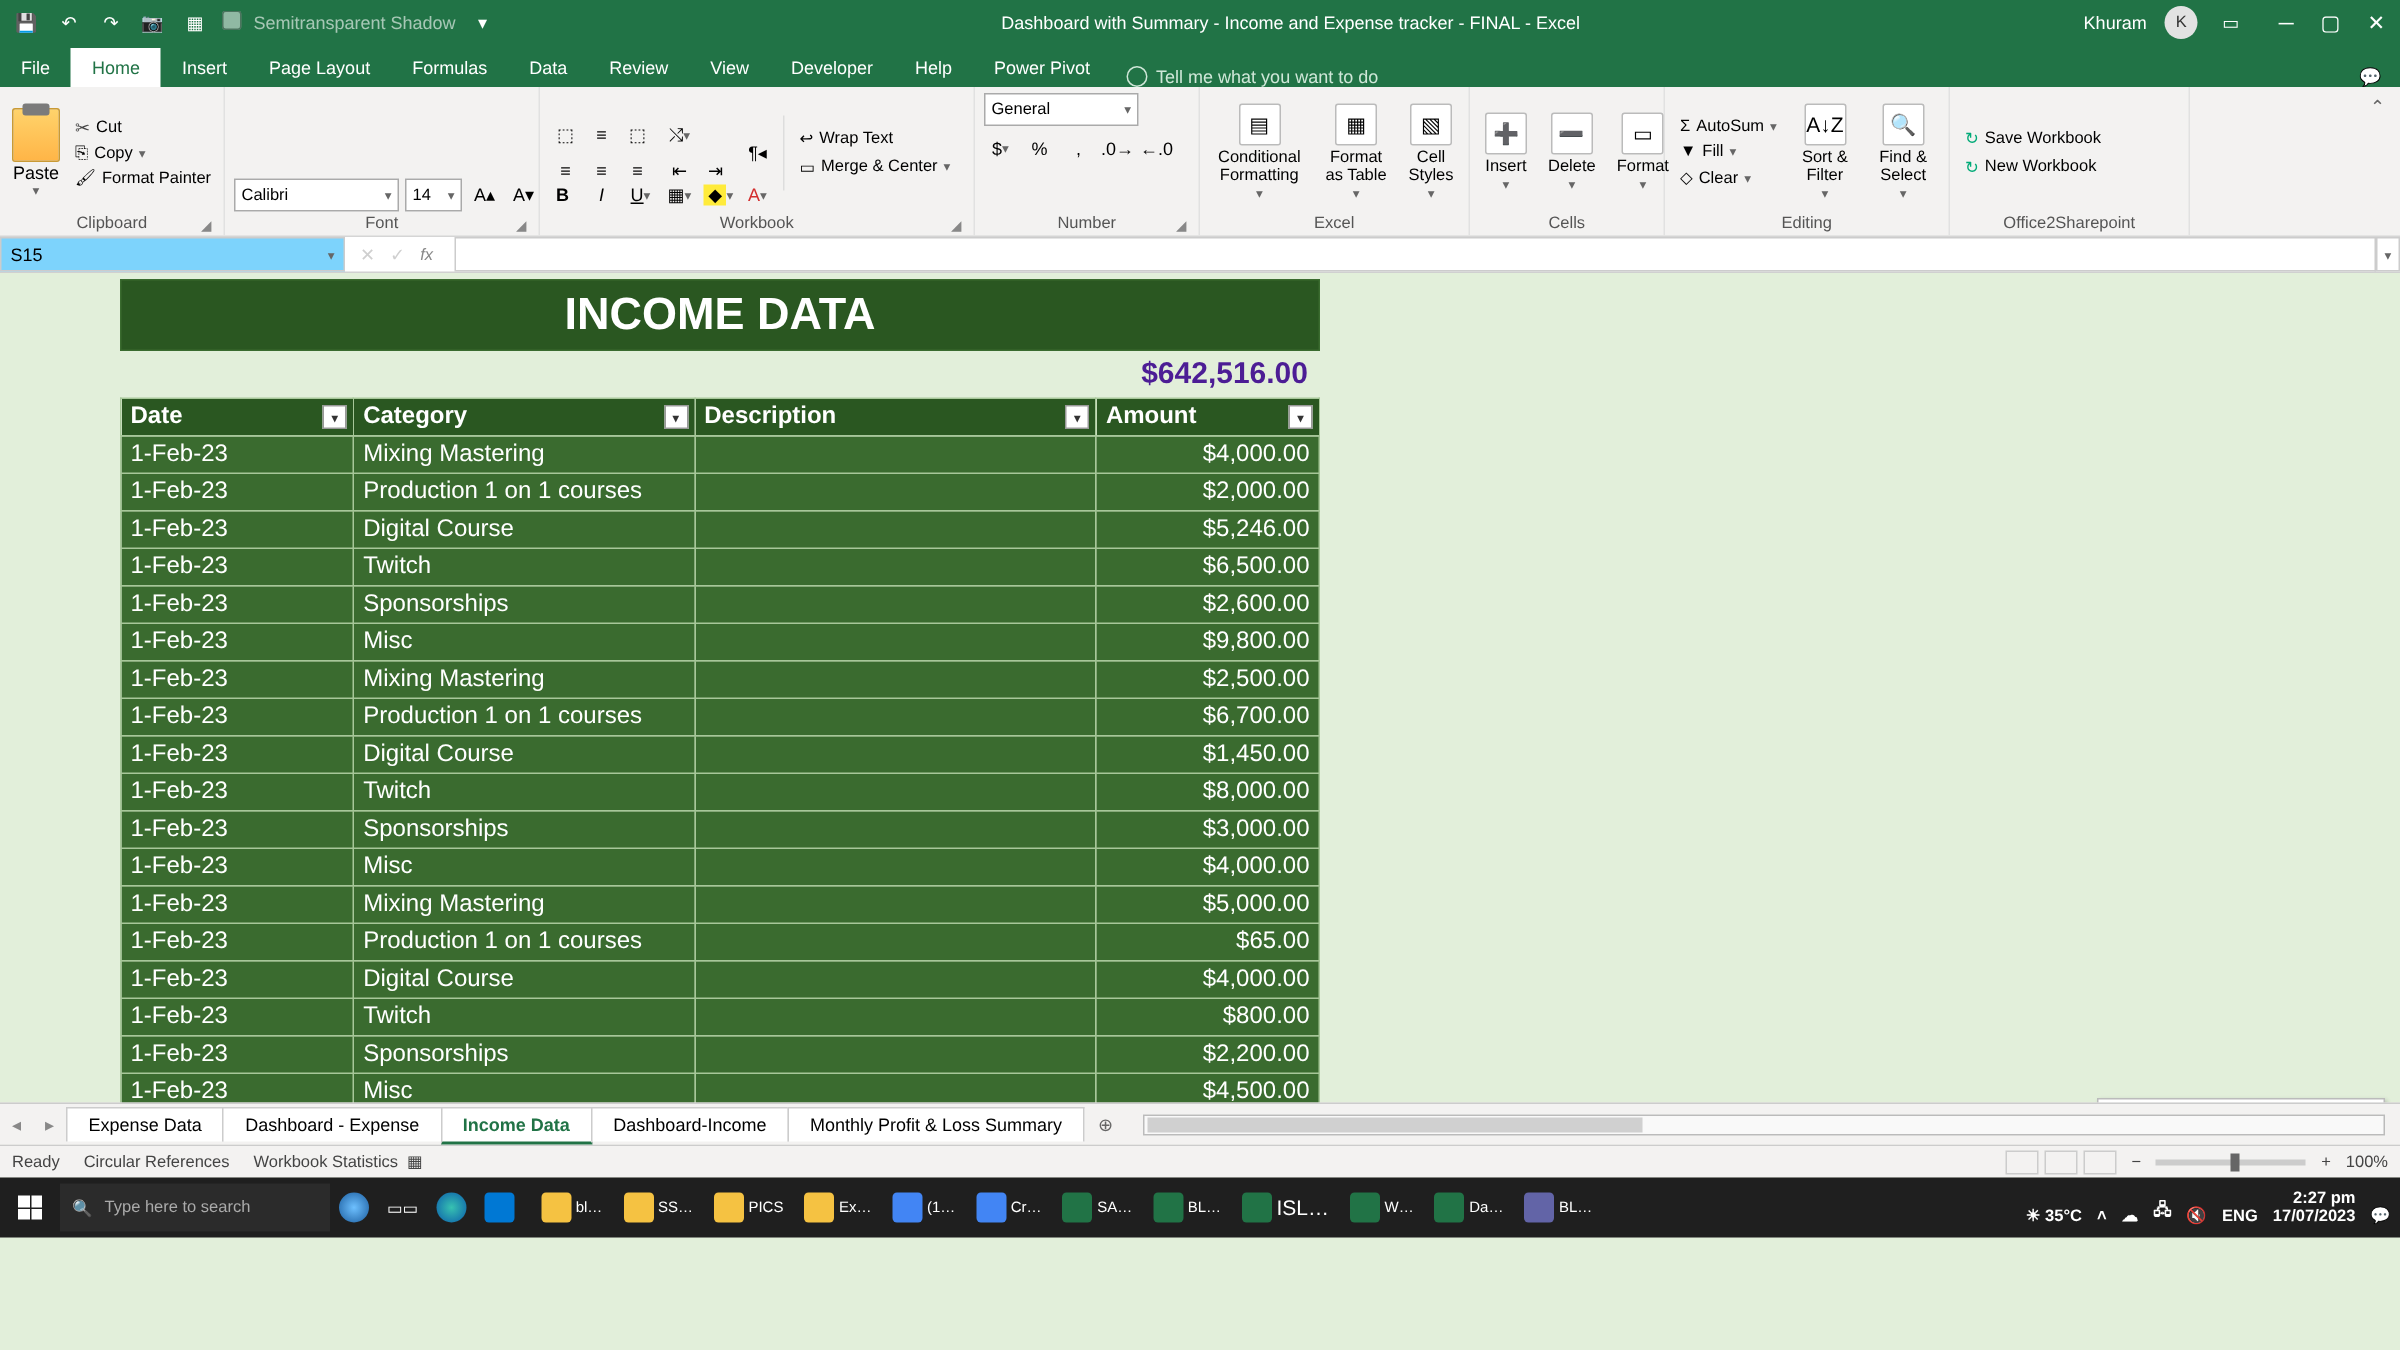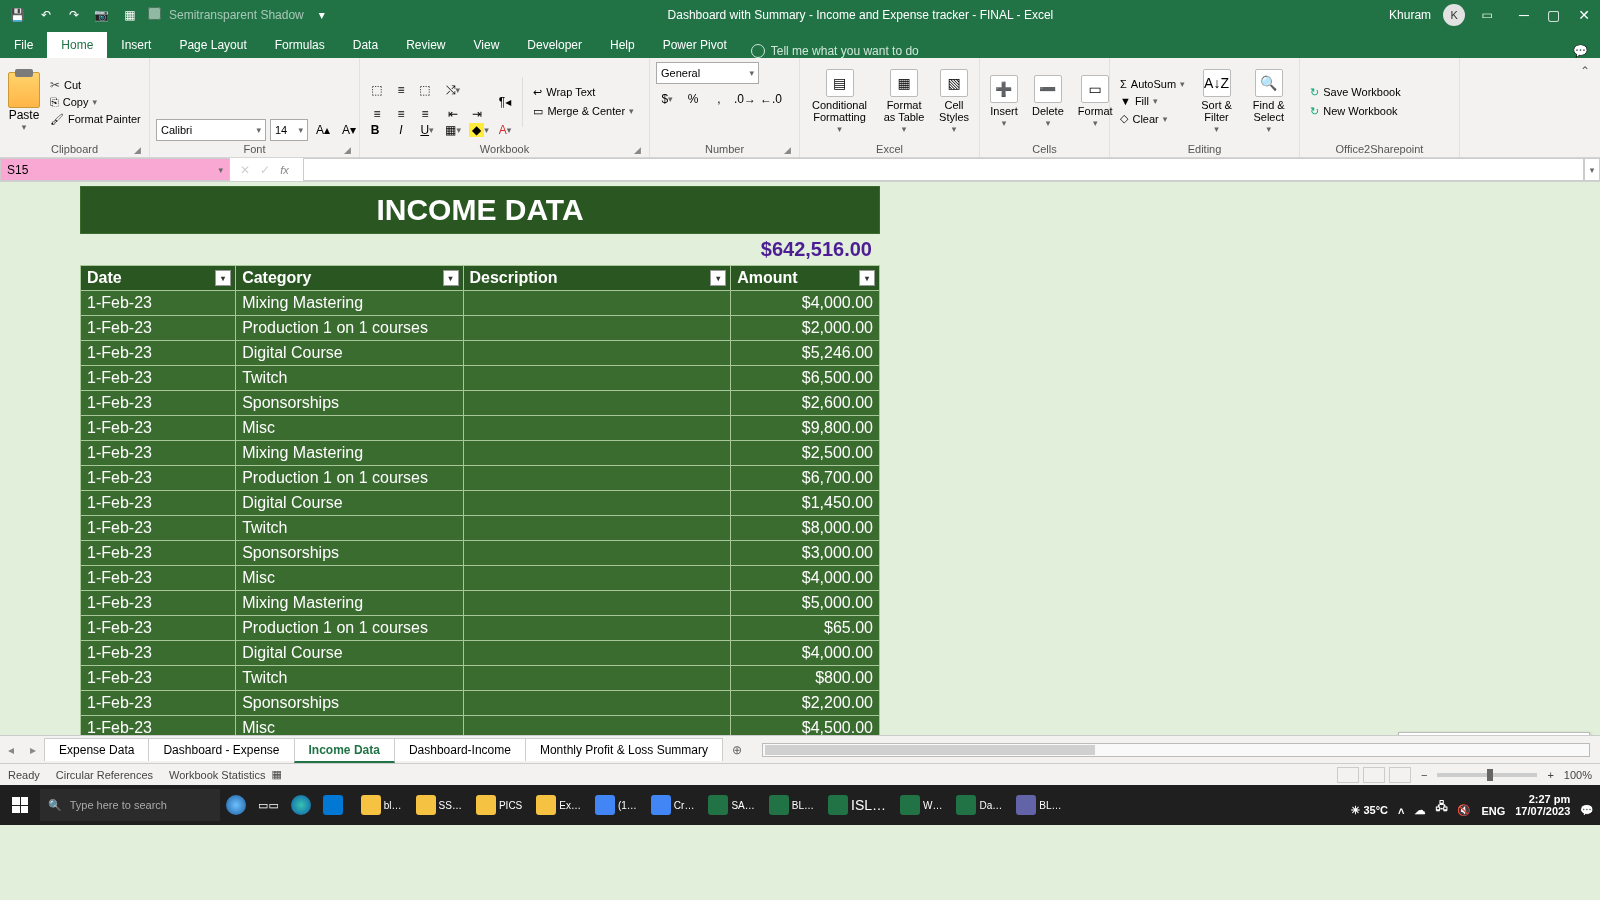--- a/index.html
+++ b/index.html
@@ -43,21 +43,21 @@
 .align-grid { display: grid; grid-template-columns: repeat(3,22px); grid-auto-rows: 22px; gap: 2px; }
 .align-cell { display:flex; align-items:center; justify-content:center; cursor:pointer; }
 
 .mid-col { display: flex; flex-direction: column; gap: 2px; }
 .txt-btn { display: flex; align-items: center; gap: 4px; font-size: 11px; padding: 2px 4px; cursor: pointer; }
 
 .big-btn { display: flex; flex-direction: column; align-items: center; font-size: 11px; cursor: pointer; padding: 2px 4px; text-align: center; line-height: 12px; }
 .big-ico { width: 28px; height: 28px; border: 1px solid #bbb; border-radius: 2px; margin-bottom: 2px; background: #fff; display:flex; align-items:center; justify-content:center; font-size:14px; }
 
 .name-fx-row { background: #fff; height: 24px; border-bottom: 1px solid #d0d0d0; display: flex; align-items: stretch; }
-.name-box { width: 230px; border: 1px solid #ccc; display: flex; align-items: center; justify-content: space-between; padding: 0 6px; font-size: 12px; background:#f9a8d4; }
+.name-box { width: 230px; border: 1px solid #ccc; display: flex; align-items: center; justify-content: space-between; padding: 0 6px; font-size: 12px; background:#7dd3fc; }
 .fx-tools { display: flex; align-items: center; gap: 10px; padding: 0 10px; border-right: 1px solid #ccc; color: #888; }
 .fx-bar { flex: 1; border: 1px solid #ccc; border-left: none; display:flex; align-items:center; padding: 0 6px; }
 .fx-label { font-style: italic; font-size: 11px; margin-right: 4px; }
 
 .sheet-area { height: 553px; overflow: auto; background: #e2efda; padding-top: 4px; }
 .sheet { margin-left: 80px; }
 .income-header { background: #2a5721; color: #fff; font-size: 30px; font-weight: bold; text-align: center; padding: 6px 0; width: 800px; border: 1px solid #3a6b2f; }
 .total-row { width: 800px; text-align: right; font-weight: bold; font-size: 20px; padding: 4px 8px; color: #4c1d95; }
 .table { width: 800px; border-collapse: collapse; }
 .table th, .table td { border: 1px solid #a7c799; padding: 3px 6px; font-size: 16px; color: #fff; }

